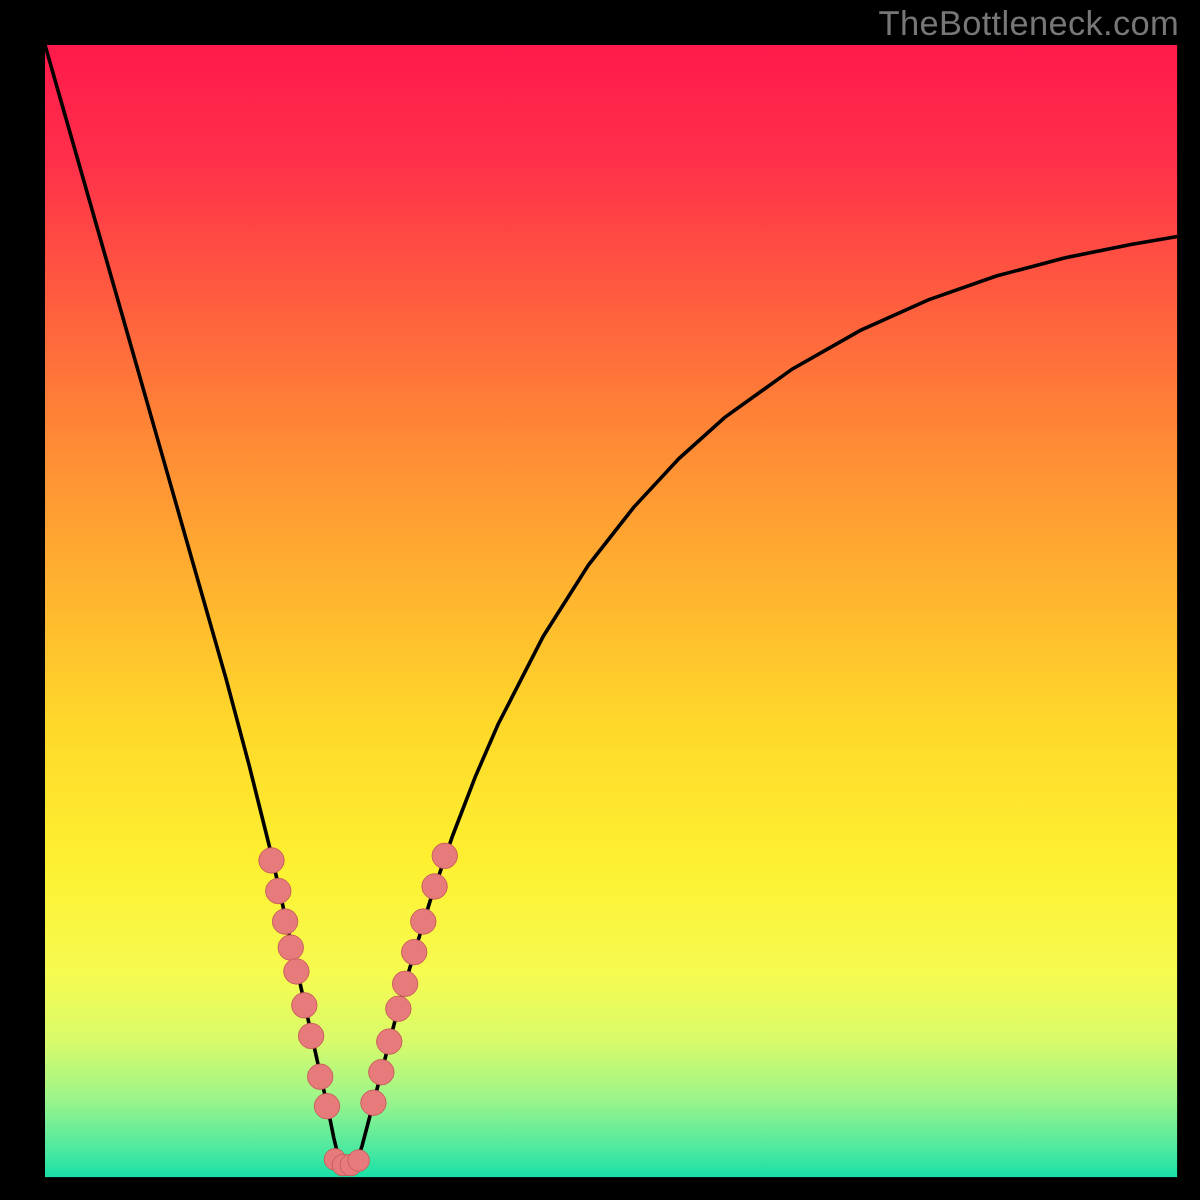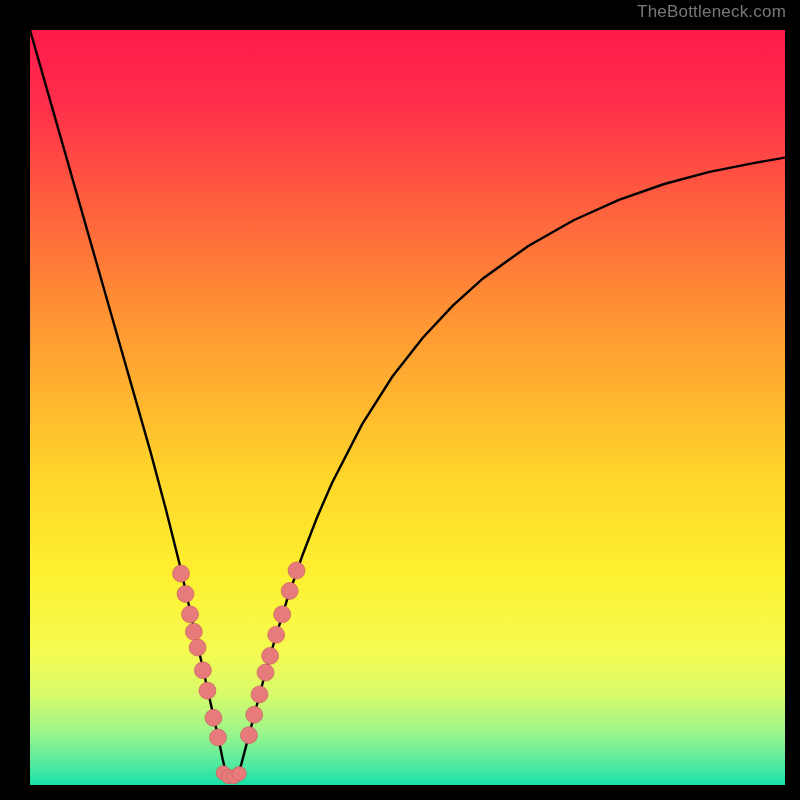--- a/index.html
+++ b/index.html
@@ -22,21 +22,21 @@
     top: 30px;
     width: 755px;
     height: 755px;
     overflow: hidden;
   }
   .watermark {
     position: absolute;
     top: 2px;
     right: 14px;
     color: #777;
-    font-size: 17px;
+    font-size: 23px;
     font-weight: 500;
     letter-spacing: 0.2px;
   }
   svg { display: block; }
 </style>
 </head>
 <body>
 
 <div class="frame">
 

